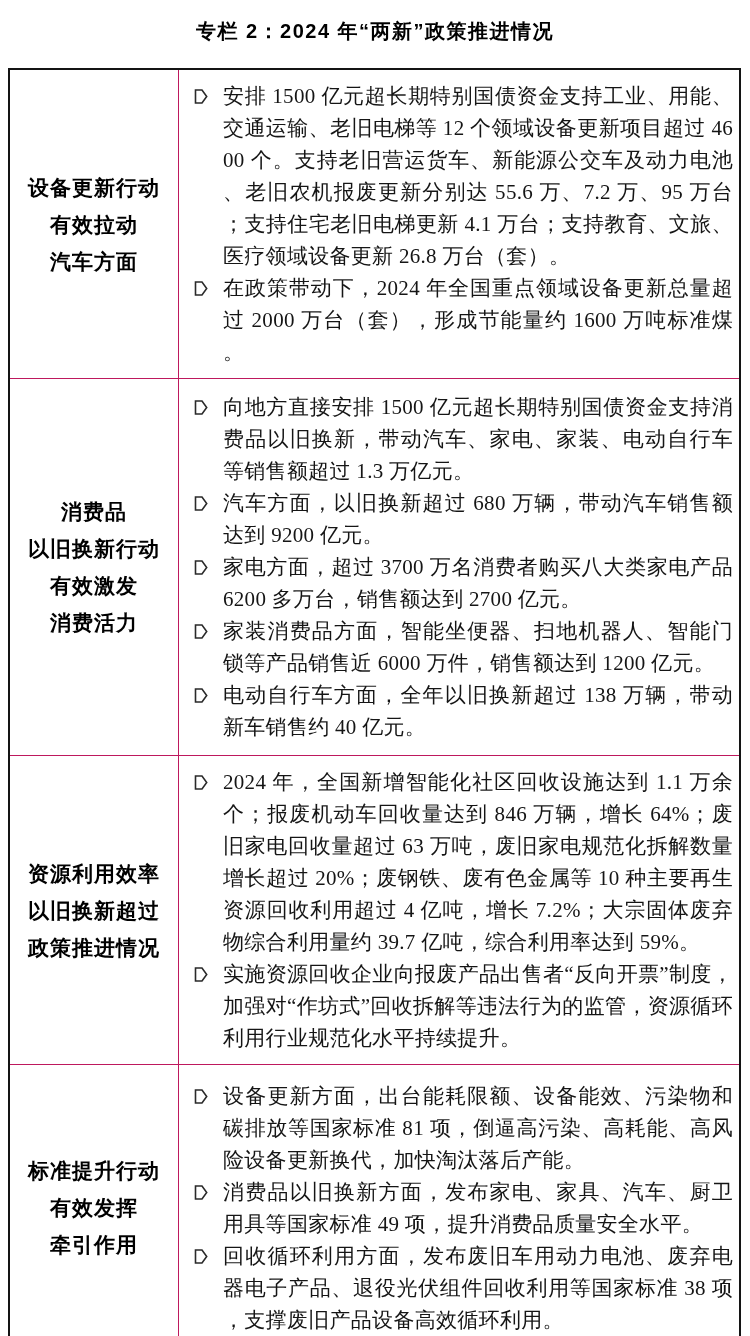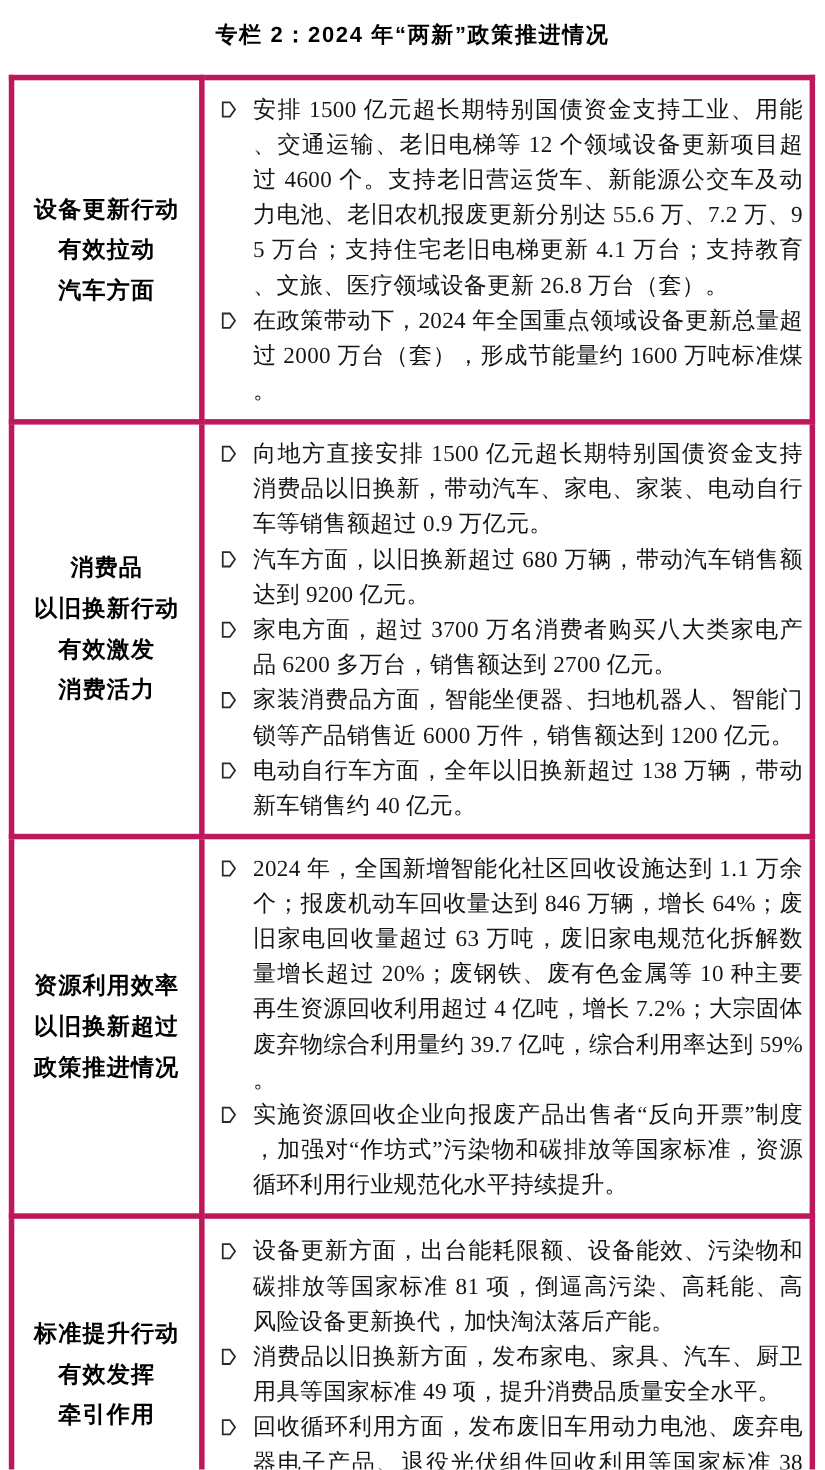--- a/index.html
+++ b/index.html
@@ -24,21 +24,21 @@
     letter-spacing: 1.5px;
     color: #000;
   }
   table.policy-table {
     border-collapse: collapse;
     table-layout: fixed;
     width: 733px;
     margin: 4px auto 0 8px;
   }
   table.policy-table, table.policy-table td {
-    border: 5px solid #be185d;
+    border: 1px solid #be185d;
   }
   table.policy-table {
     border: 2.5px solid #141414;
   }
   td.row-header {
     width: 160px;
     text-align: center;
     vertical-align: middle;
     font-family: "Liberation Sans", "DejaVu Sans", sans-serif;
     font-weight: 700;
@@ -119,21 +119,21 @@
           <div class="hdr-line">有效激发</div>
           <div class="hdr-line">消费活力</div>
         </td>
         <td class="row-content">
           <div class="bullet-item">
             <span class="bullet-cell">
               <svg width="14" height="17" viewBox="0 0 14 17">
                 <polygon points="1.5,2 8,2 12.7,8.5 8,15 1.5,15" fill="none" stroke="#2a2a2a" stroke-width="1.6"></polygon>
               </svg>
             </span>
-            <div class="bullet-text">向地方直接安排 1500 亿元超长期特别国债资金支持消费品以旧换新，带动汽车、家电、家装、电动自行车等销售额超过 0.9 万亿元。</div>
+            <div class="bullet-text">向地方直接安排 1500 亿元超长期特别国债资金支持消费品以旧换新，带动汽车、家电、家装、电动自行车等销售额超过 1.3 万亿元。</div>
           </div>
           <div class="bullet-item">
             <span class="bullet-cell">
               <svg width="14" height="17" viewBox="0 0 14 17">
                 <polygon points="1.5,2 8,2 12.7,8.5 8,15 1.5,15" fill="none" stroke="#2a2a2a" stroke-width="1.6"></polygon>
               </svg>
             </span>
             <div class="bullet-text">汽车方面，以旧换新超过 680 万辆，带动汽车销售额达到 9200 亿元。</div>
           </div>
           <div class="bullet-item">
@@ -176,21 +176,21 @@
               </svg>
             </span>
             <div class="bullet-text">2024 年，全国新增智能化社区回收设施达到 1.1 万余个；报废机动车回收量达到 846 万辆，增长 64%；废旧家电回收量超过 63 万吨，废旧家电规范化拆解数量增长超过 20%；废钢铁、废有色金属等 10 种主要再生资源回收利用超过 4 亿吨，增长 7.2%；大宗固体废弃物综合利用量约 39.7 亿吨，综合利用率达到 59%。</div>
           </div>
           <div class="bullet-item">
             <span class="bullet-cell">
               <svg width="14" height="17" viewBox="0 0 14 17">
                 <polygon points="1.5,2 8,2 12.7,8.5 8,15 1.5,15" fill="none" stroke="#2a2a2a" stroke-width="1.6"></polygon>
               </svg>
             </span>
-            <div class="bullet-text">实施资源回收企业向报废产品出售者“反向开票”制度，加强对“作坊式”污染物和碳排放等国家标准，资源循环利用行业规范化水平持续提升。</div>
+            <div class="bullet-text">实施资源回收企业向报废产品出售者“反向开票”制度，加强对“作坊式”回收拆解等违法行为的监管，资源循环利用行业规范化水平持续提升。</div>
           </div>
         </td>
       </tr>
       <tr style="height: 287px;">
         <td class="row-header">
           <div class="hdr-line">标准提升行动</div>
           <div class="hdr-line">有效发挥</div>
           <div class="hdr-line">牵引作用</div>
         </td>
         <td class="row-content">

